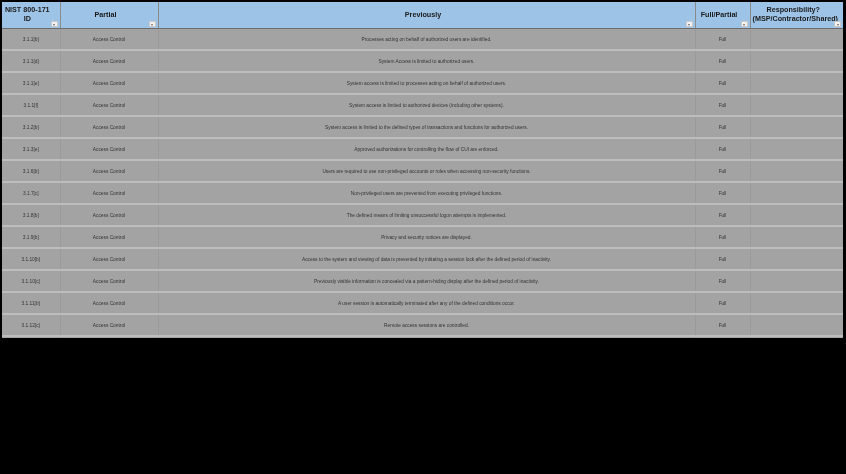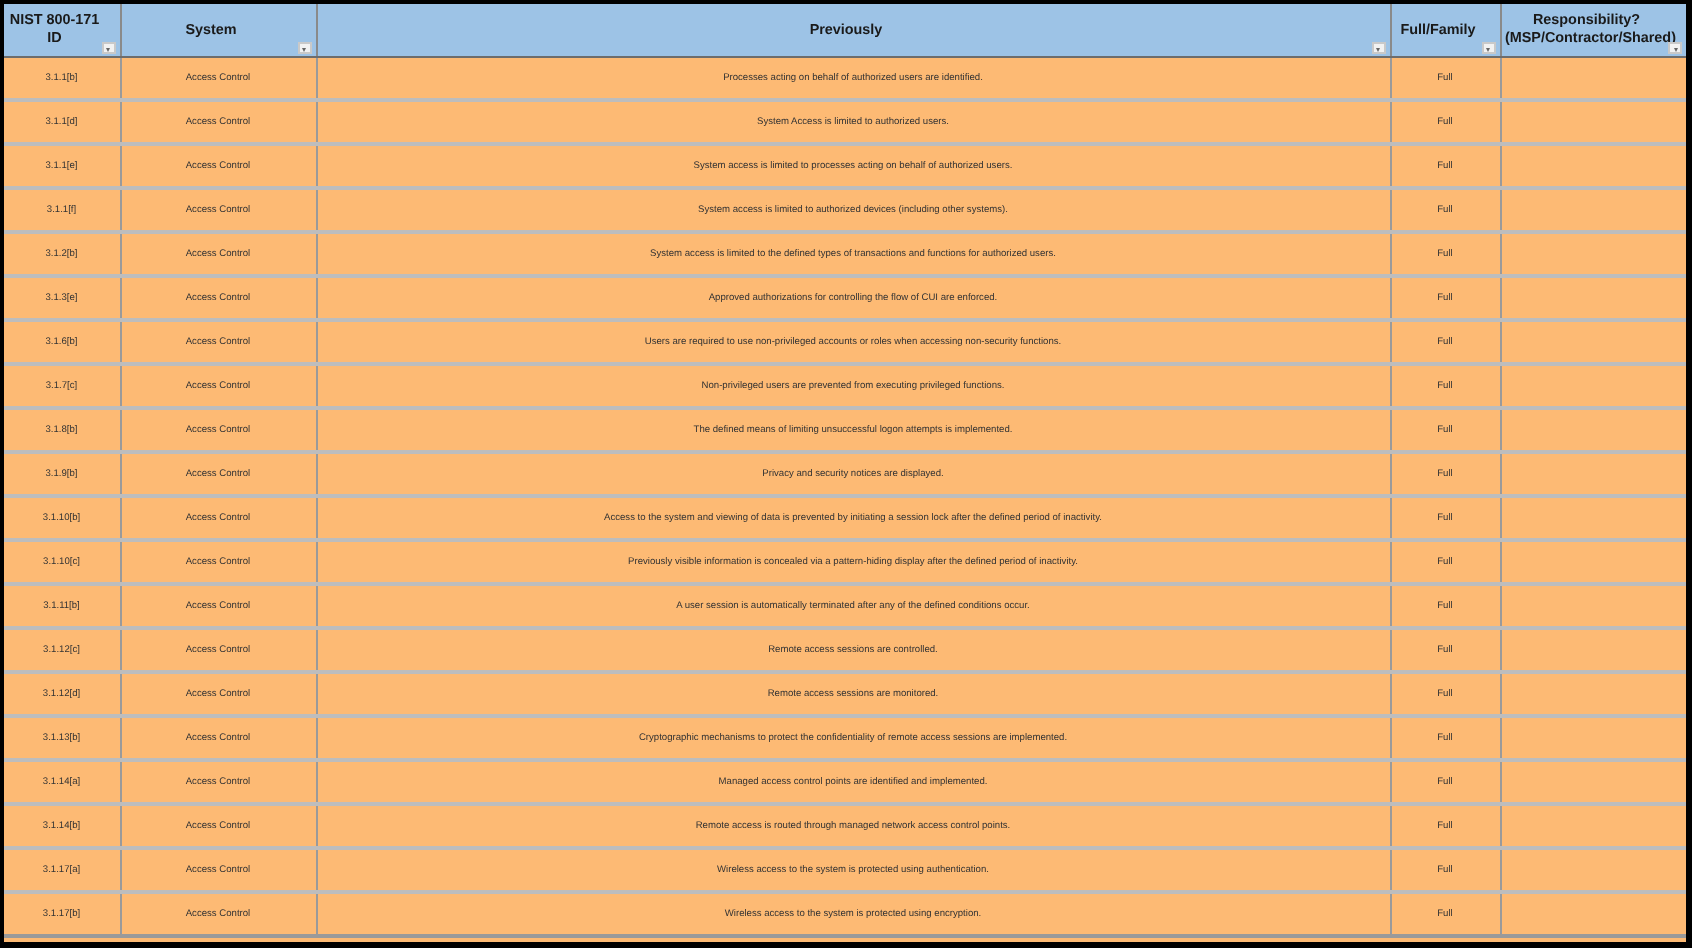--- a/index.html
+++ b/index.html
@@ -1,17 +1,17 @@
 <!DOCTYPE html>
 <html><head>
 <meta charset="utf-8">
 <style>
   html, body { margin:0; padding:0; background:#000; }
   body { width:846px; height:474px; overflow:hidden; font-family:"Liberation Sans", sans-serif; }
-  .frame { position:absolute; left:2px; top:2px; width:841px; height:469px; background:#fdba74; overflow:hidden; }
+  .frame { position:absolute; left:2px; top:2px; width:841px; height:336px; background:#a3a3a3; overflow:hidden; }
   table { border-collapse:collapse; table-layout:fixed; width:841px; }
   col.c1 { width:58px; } col.c2 { width:98px; } col.c3 { width:537px; } col.c4 { width:55px; } col.c5 { width:93px; }
   th { background:#9dc3e6; height:26px; font-size:7.2px; font-weight:bold; color:#1a1a1a; position:relative; text-align:center; vertical-align:middle; border-right:1px solid #8a8a8a; border-bottom:1px solid #6d6d6d; padding:0 9px 0 2px; line-height:1.2; }
   th:last-child { border-right:none; }
   .dd { position:absolute; right:2px; bottom:1px; width:7px; height:6px; background:#f2f2f2; border:1px solid #c9c9c9; box-sizing:border-box; }
   .dd::after { content:""; position:absolute; left:1.5px; top:1.5px; border-left:1.5px solid transparent; border-right:1.5px solid transparent; border-top:2px solid #666; }
   td { height:20px; font-size:4.8px; color:#333; text-align:center; vertical-align:middle; border-right:1px solid #9a9a9a; border-bottom:2px solid #bdbdbd; padding:0 2px; white-space:nowrap; overflow:hidden; }
   td:last-child { border-right:none; }
   tr:last-child td { border-bottom:2px solid #9a9a9a; }
 </style>
@@ -23,23 +23,23 @@
     <colgroup>
         <col class="c1">
         <col class="c2">
         <col class="c3">
         <col class="c4">
         <col class="c5">
       </colgroup>
     <thead>
       <tr>
         <th><span>NIST 800-171 ID</span><span class="dd"></span></th>
-        <th><span>System</span><span class="dd"></span></th>
+        <th><span>Partial</span><span class="dd"></span></th>
         <th><span>Previously</span><span class="dd"></span></th>
-        <th><span>Full/Family</span><span class="dd"></span></th>
+        <th><span>Full/Partial</span><span class="dd"></span></th>
         <th style="white-space:pre-line;"><span>Responsibility?
 (MSP/Contractor/Shared)</span><span class="dd"></span></th>
       </tr>
     </thead>
     <tbody id="tbody">
         <tr>
     <td>3.1.1[b]</td>
     <td>Access Control</td>
     <td>Processes acting on behalf of authorized users are identified.</td>
     <td>Full</td>

